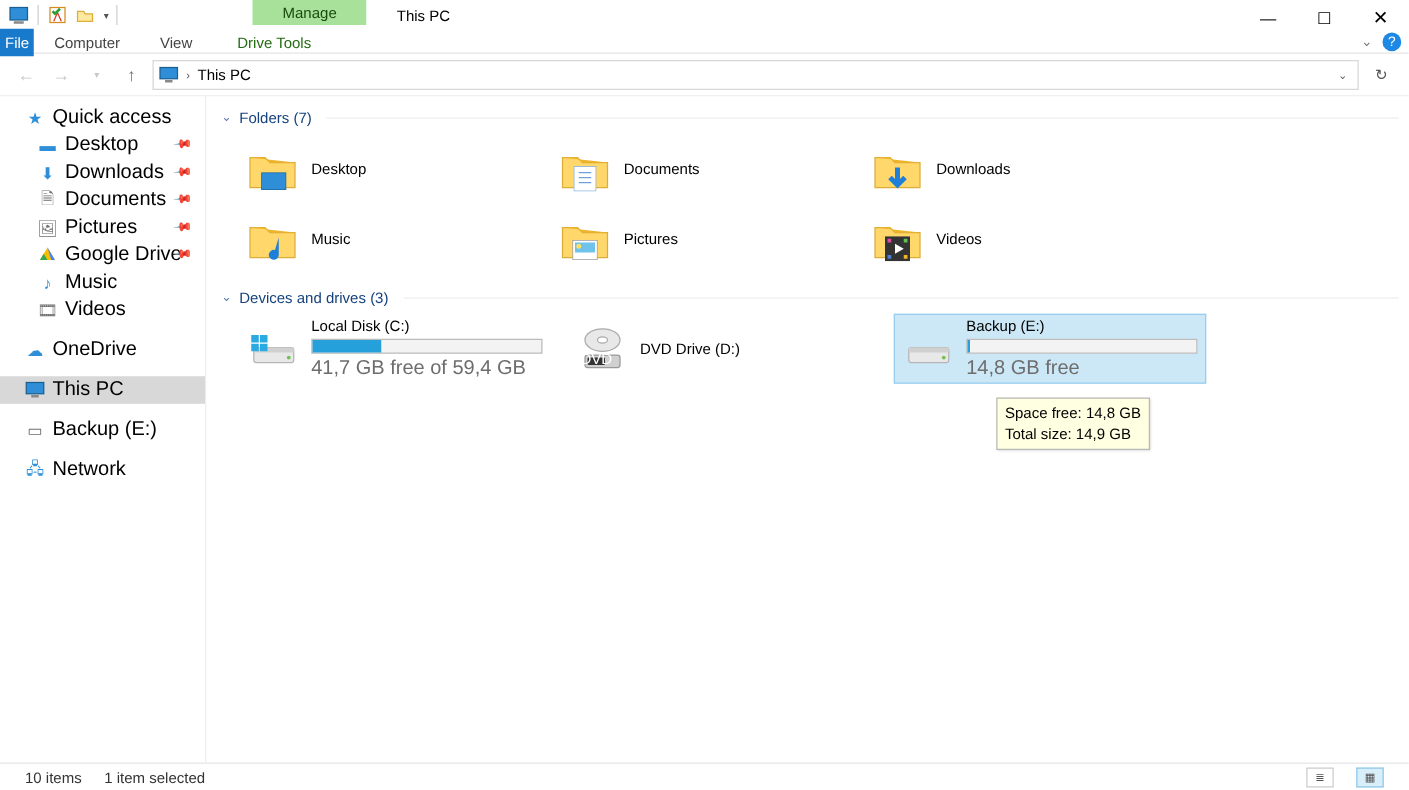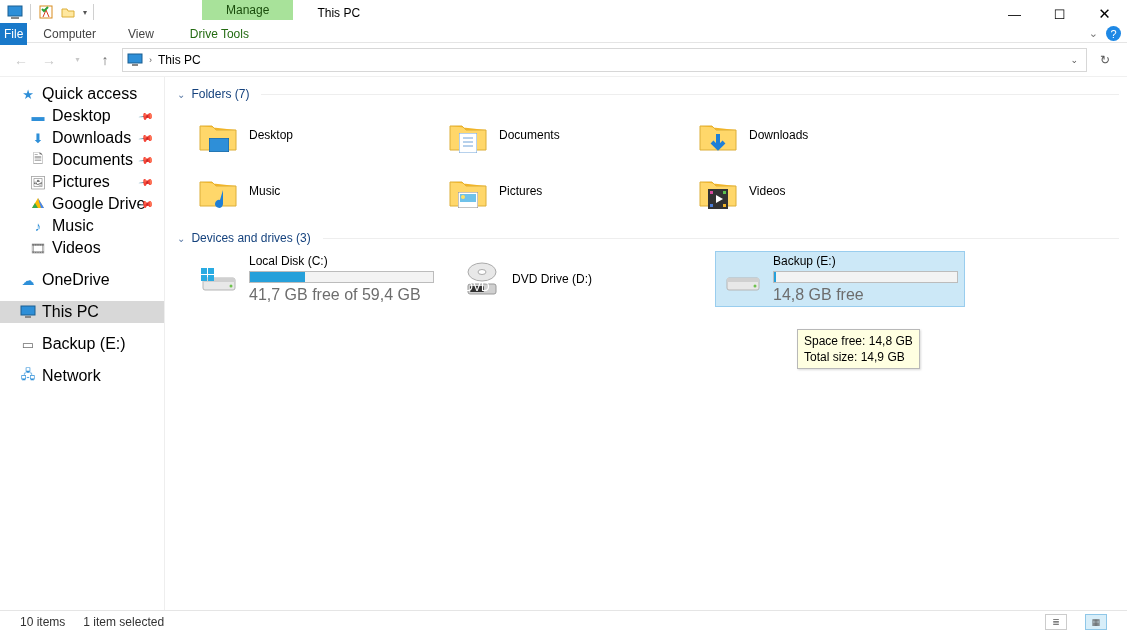--- a/index.html
+++ b/index.html
@@ -382,21 +382,21 @@
     <div class="info">
             <span class="name">Backup (E:)</span>
             <div class="bar">
               <div class="fill" style="width:1%"></div>
             </div>
             <span class="sub">14,8 GB free</span>
           </div>
         </div>
       </div>
 
-    <div class="tooltip" style="left:632px; top:252px"><span>Space free: 14,8 GB</span>
+    <div class="tooltip" style="left:632px; top:241px"><span>Space free: 14,8 GB</span>
 <span>Total size: 14,9 GB</span></div>
   </div>
 </div>
 
 <div class="status">
   <span>10 items</span>
   <span>1 item selected</span>
   <span class="sp"></span>
   <span class="viewbtn">≣</span>
   <span class="viewbtn act">▦</span>

